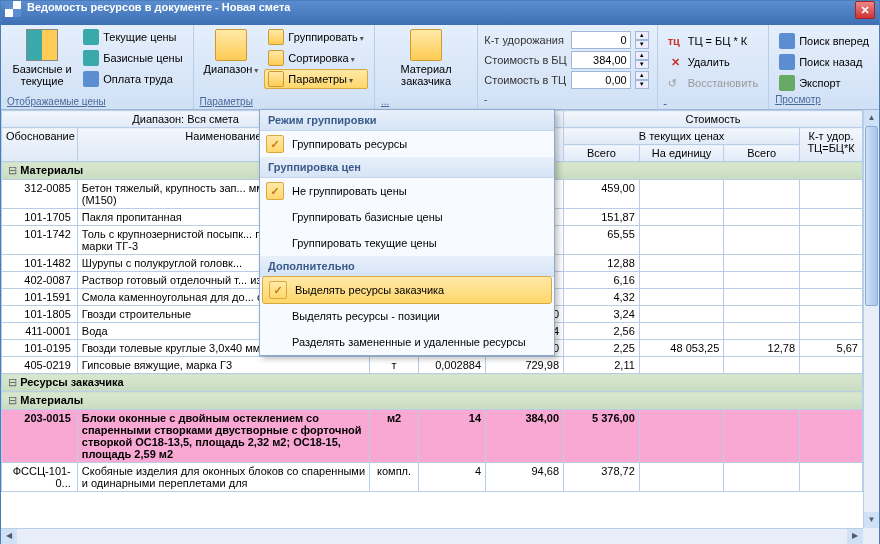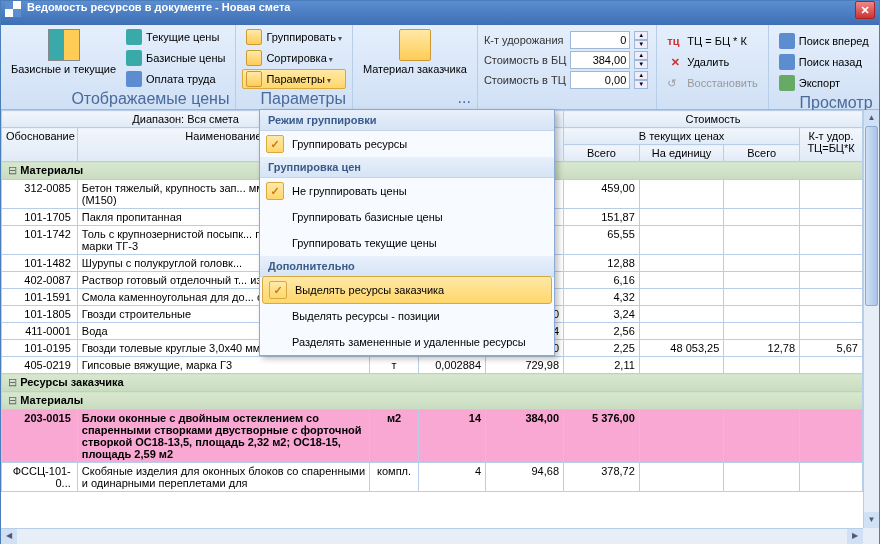--- a/index.html
+++ b/index.html
@@ -7,21 +7,21 @@
 
 .window { width: 880px; height: 544px; border: 1px solid #4a7ebb; background: #fff; position: relative; }
 
 .titlebar { height: 24px; background: linear-gradient(#5b8dd0, #3e6fb5); display: flex; align-items: flex-start; padding: 0 4px; color: #fff; font-weight: bold; }
 .titlebar .app-icon { width: 16px; height: 16px; background: repeating-conic-gradient(#fff 0 25%, #5b8dd0 0 50%); margin-right: 6px; }
 .titlebar .close { margin-left: auto; width: 20px; height: 18px; background: linear-gradient(#e88, #c33); border: 1px solid #a22; color: #fff; display: flex; align-items: center; justify-content: center; font-weight: bold; border-radius: 2px; cursor: pointer; }
 
 .ribbon { height: 85px; background: linear-gradient(#e5effc, #d0e0f5); border-bottom: 1px solid #a0b8d8; display: flex; }
 .ribbon-group { border-right: 1px solid #b8cde8; padding: 2px 6px 0; display: flex; flex-direction: column; }
 .ribbon-group-content { flex: 1; display: flex; align-items: flex-start; gap: 2px; }
-.ribbon-group-label { text-align: right; color: #4a6a9a; padding: 1px 0 2px; font-size: 16px; }
+.ribbon-group-label { text-align: left; color: #4a6a9a; padding: 1px 0 2px; font-size: 10px; text-decoration: underline; }
 .big-btn { display: flex; flex-direction: column; align-items: center; padding: 2px 4px; min-width: 44px; cursor: pointer; border-radius: 3px; }
 .big-btn .ico { width: 32px; height: 32px; margin-bottom: 2px; }
 .big-btn span { text-align: center; line-height: 12px; }
 .small-btns { display: flex; flex-direction: column; gap: 1px; }
 .small-btn { display: flex; align-items: center; gap: 4px; padding: 2px 4px; cursor: pointer; border-radius: 2px; white-space: nowrap; }
 .small-btn.active { background: linear-gradient(#ffe9a8, #ffd76b); border: 1px solid #d9a93f; padding: 1px 3px; }
 .small-btn .si { width: 16px; height: 16px; display: inline-block; flex-shrink: 0; }
 .dd-arrow::after { content: "▾"; font-size: 8px; margin-left: 2px; color: #555; }
 .ico-yellow { background: linear-gradient(#ffe9a8, #ffcc55); border: 1px solid #cc9933; border-radius: 2px; }
 .ico-teal { background: #3aa9a9; border-radius: 2px; }
@@ -94,20 +94,24 @@
               <span class="si ico-blue"></span>
               <span>Оплата труда</span>
             </div>
         </div>
       </div>
       <div class="ribbon-group-label">Отображаемые цены</div>
     </div>
 
     <div class="ribbon-group">
       <div class="ribbon-group-content">
+        <div class="big-btn">
+          <div class="ico ico-yellow"></div>
+          <span class="dd-arrow">Диапазон</span>
+        </div>
         <div class="small-btns">
           <div class="small-btn">
               <span class="si ico-yellow"></span>
               <span class="dd-arrow">Группировать</span>
             </div>
           <div class="small-btn">
               <span class="si ico-yellow"></span>
               <span class="dd-arrow">Сортировка</span>
             </div>
           <div class="small-btn active">

